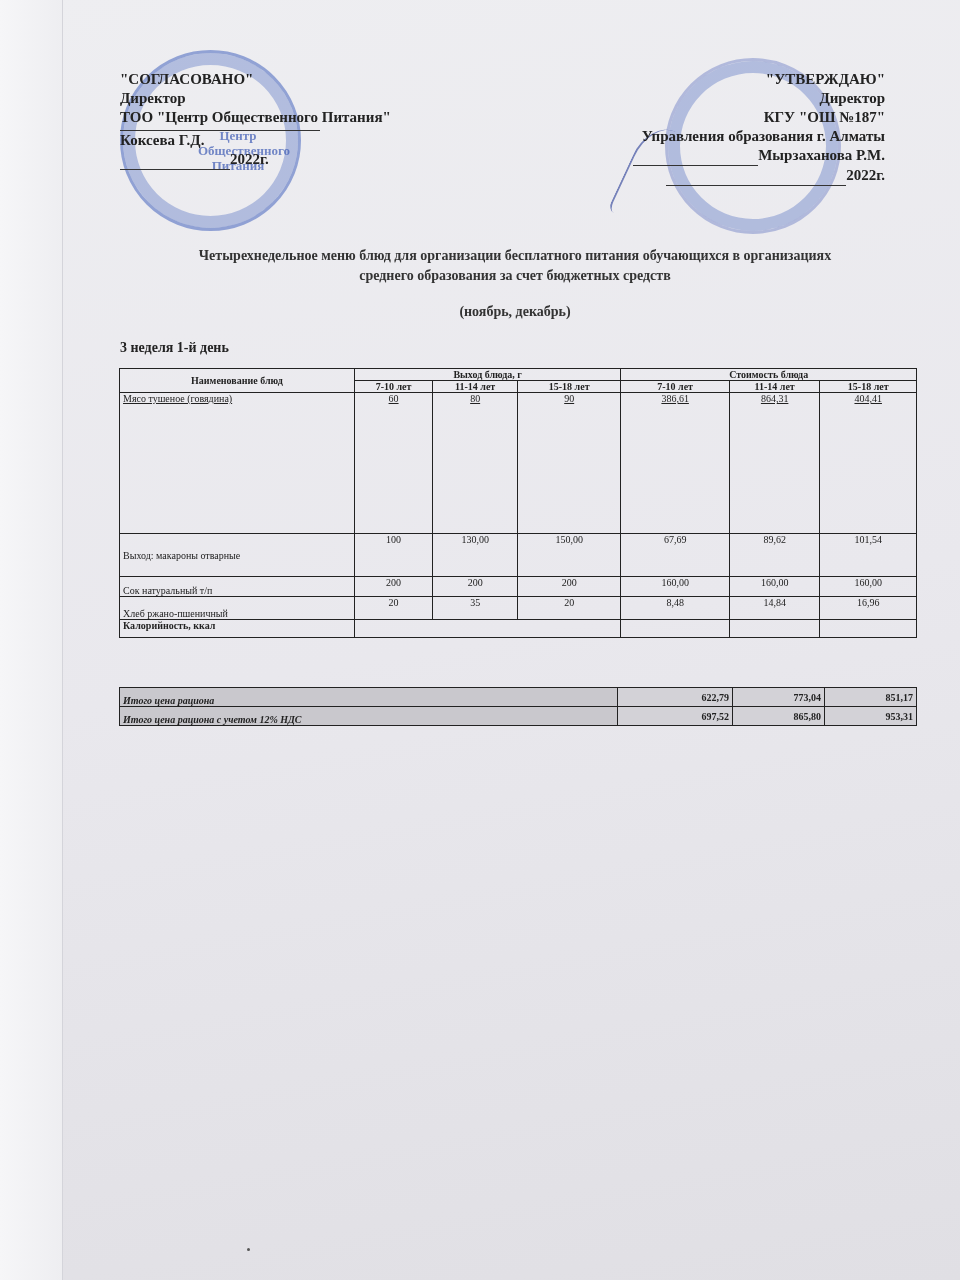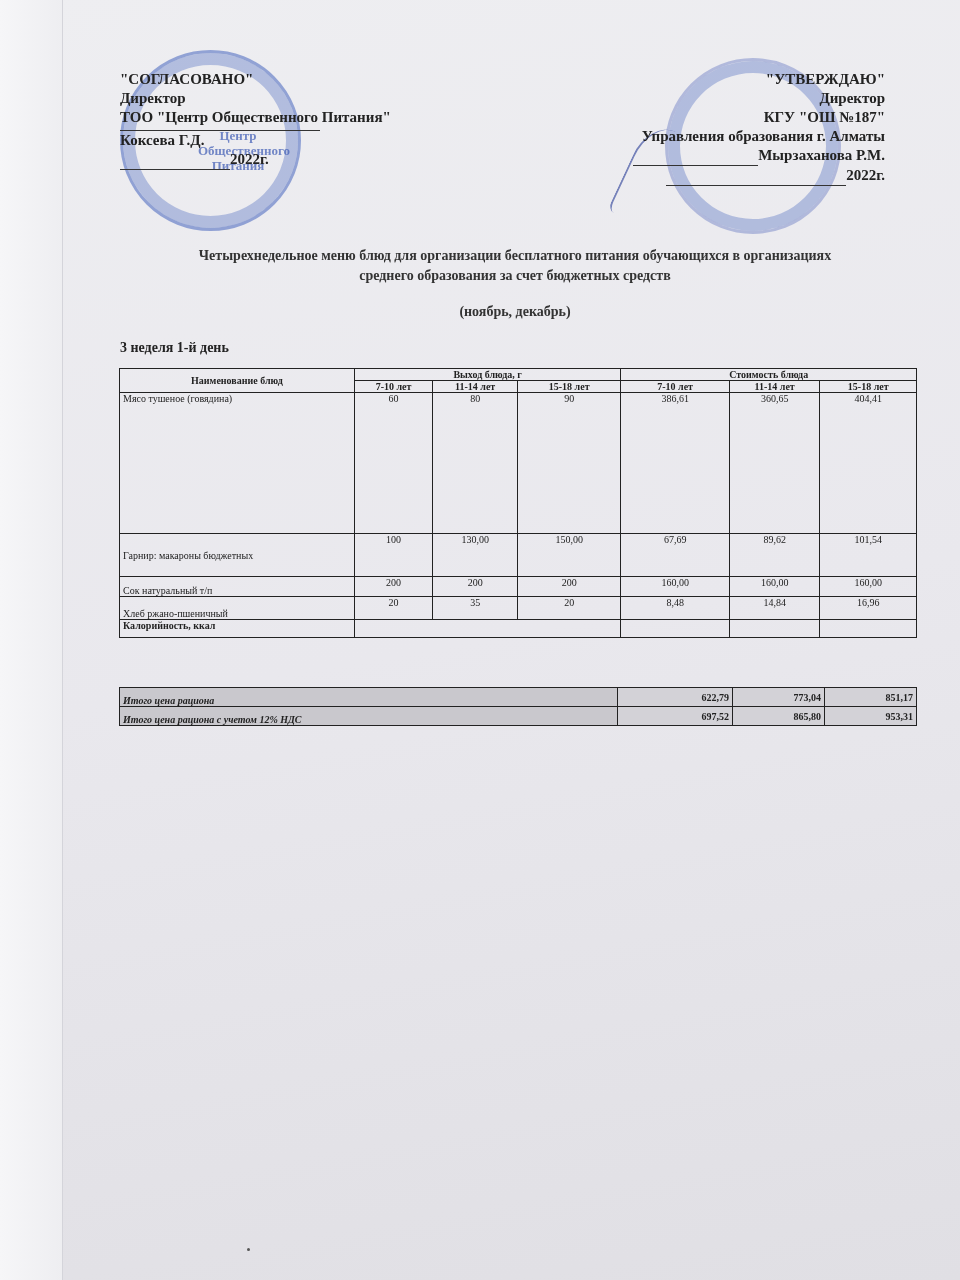--- a/index.html
+++ b/index.html
@@ -54,21 +54,21 @@
   table {
     border-collapse: collapse; position: absolute; font-size: 10px;
   }
   .menu-table { left: 119px; top: 368px; width: 798px; }
   .menu-table td, .menu-table th {
     border: 1.5px solid #222; padding: 0 3px; vertical-align: top;
   }
   .menu-table th { font-weight: bold; text-align: center; vertical-align: middle; }
   .col-name { width: 229px; }
   .num { text-align: center; }
-  .row-tall td { height: 140px; }
+  .row-tall td { height: 140px; text-decoration: underline; }
   .row-mid td { height: 42px; }
   .row-small td { height: 19px; }
   .cal-label { font-weight: bold; }
   .totals-table { left: 119px; top: 687px; width: 798px; }
   .totals-table td {
     border: 1.5px solid #222; padding: 0 3px; height: 18px;
     font-style: italic; font-weight: bold;
     background: #c9c8cd;
   }
   .totals-table td.val { width: 108px; text-align: right; font-style: normal; background: #d3d2d7; }
@@ -137,25 +137,25 @@
       <th style="width:102px">7-10 лет</th>
       <th style="width:84px">11-14 лет</th>
       <th style="width:90px">15-18 лет</th>
     </tr>
     <tr class="row-tall">
       <td>Мясо тушеное (говядина)</td>
       <td class="num">60</td>
       <td class="num">80</td>
       <td class="num">90</td>
       <td class="num">386,61</td>
-      <td class="num">360,65</td>
+      <td class="num">864,31</td>
       <td class="num">404,41</td>
     </tr>
     <tr class="row-mid">
-      <td style="vertical-align:middle">Гарнир: макароны бюджетных</td>
+      <td style="vertical-align:middle">Выход: макароны отварные</td>
       <td class="num">100</td>
       <td class="num">130,00</td>
       <td class="num">150,00</td>
       <td class="num">67,69</td>
       <td class="num">89,62</td>
       <td class="num">101,54</td>
     </tr>
     <tr class="row-small">
       <td style="vertical-align:bottom">Сок натуральный т/п</td>
       <td class="num">200</td>

